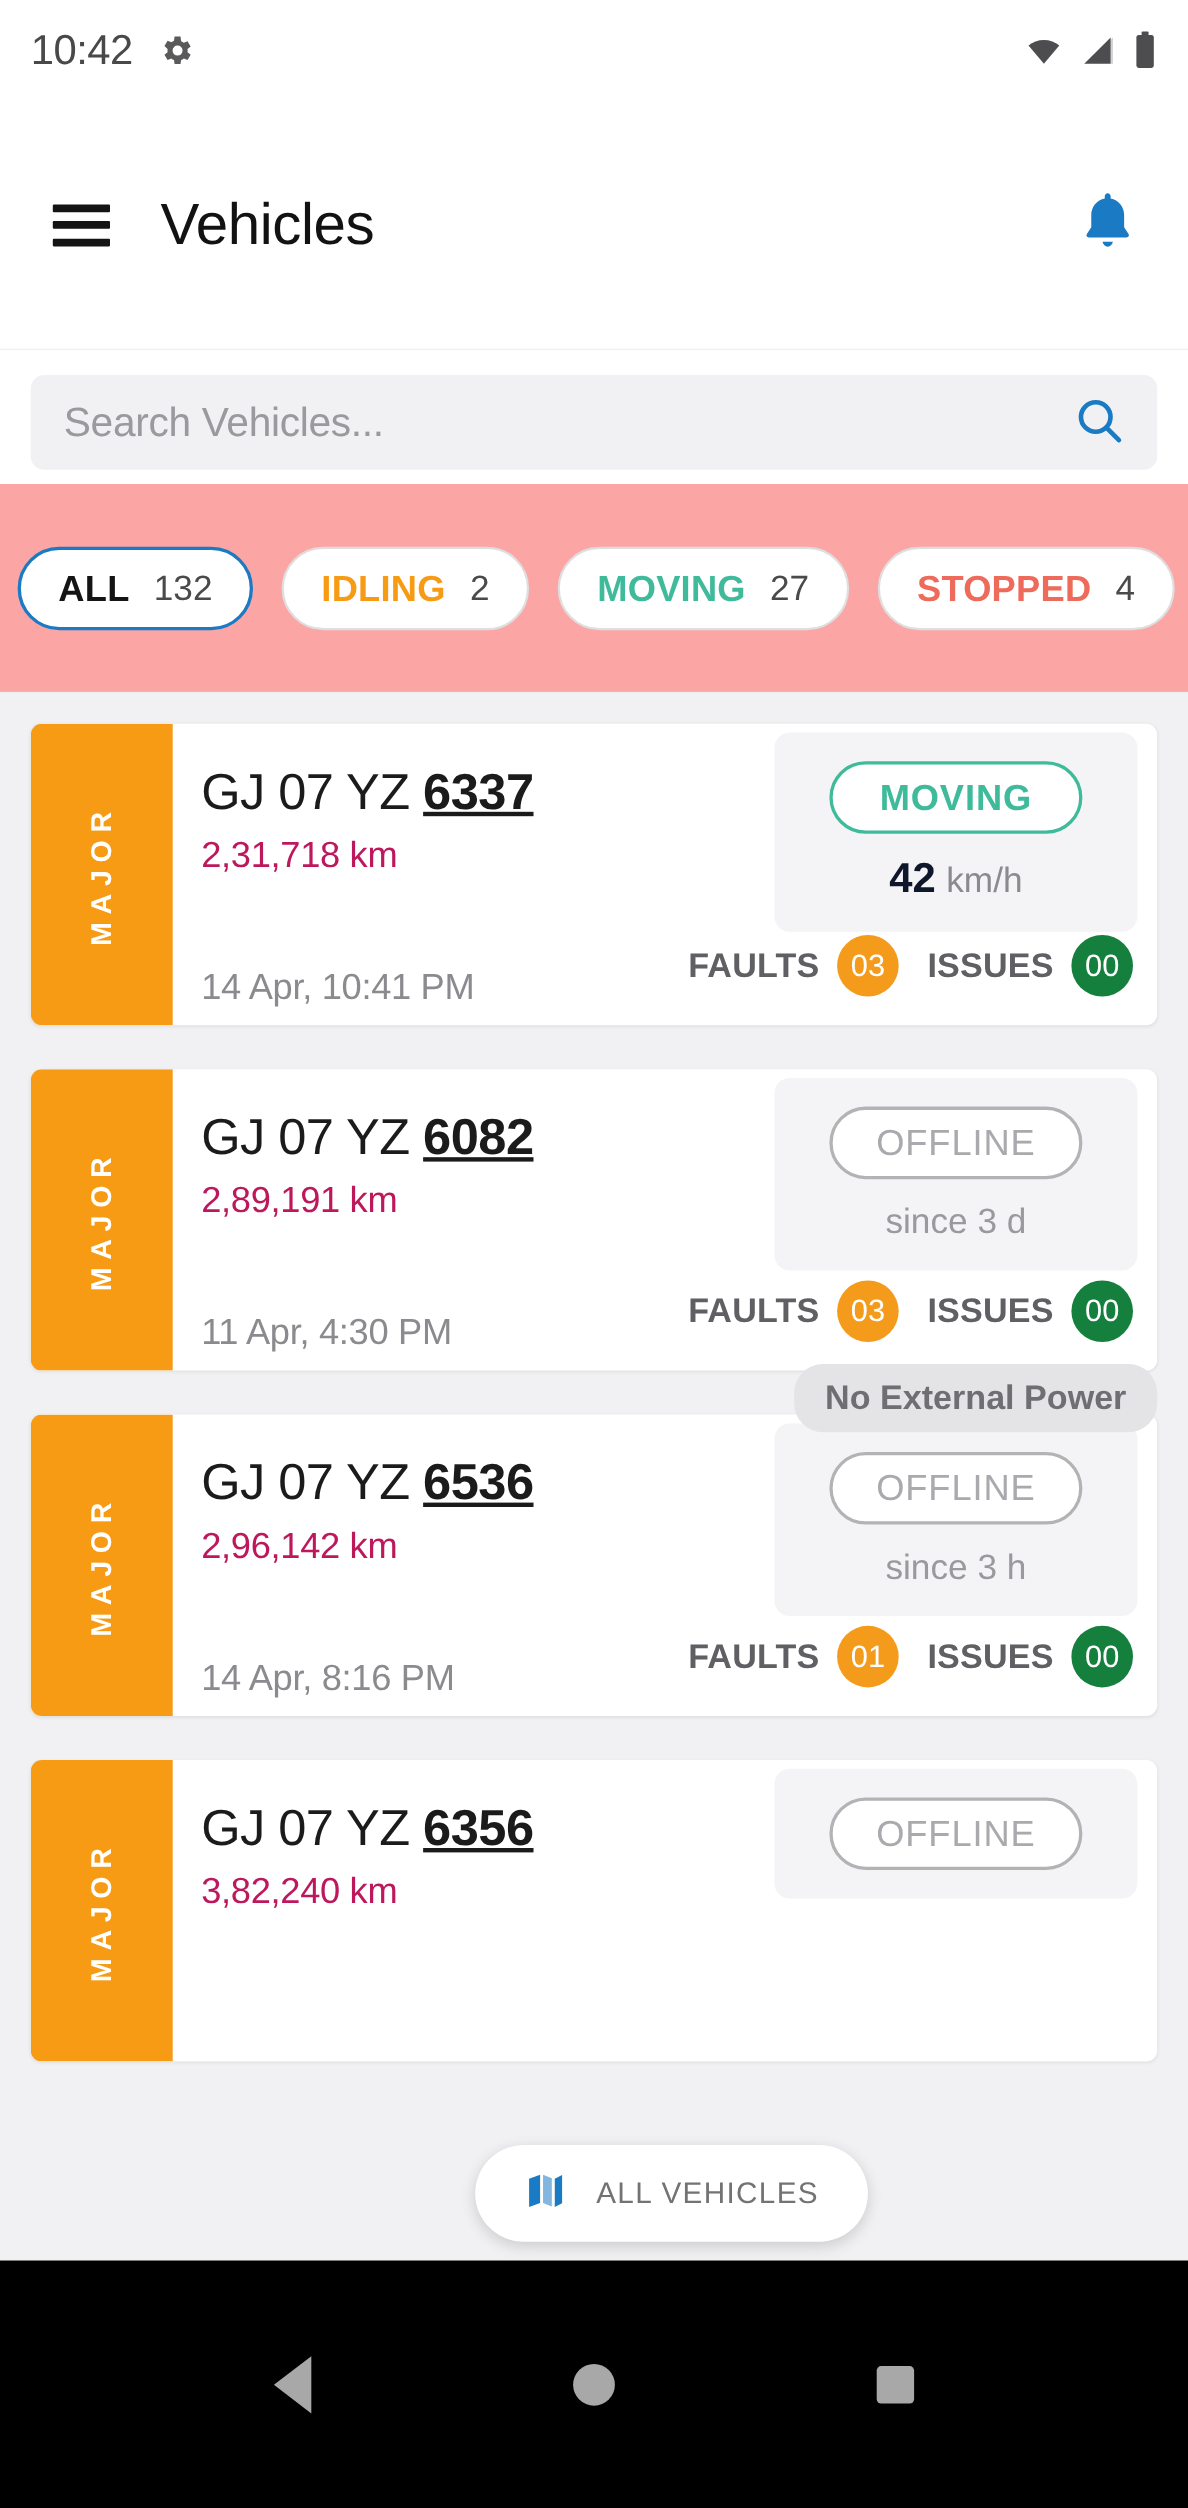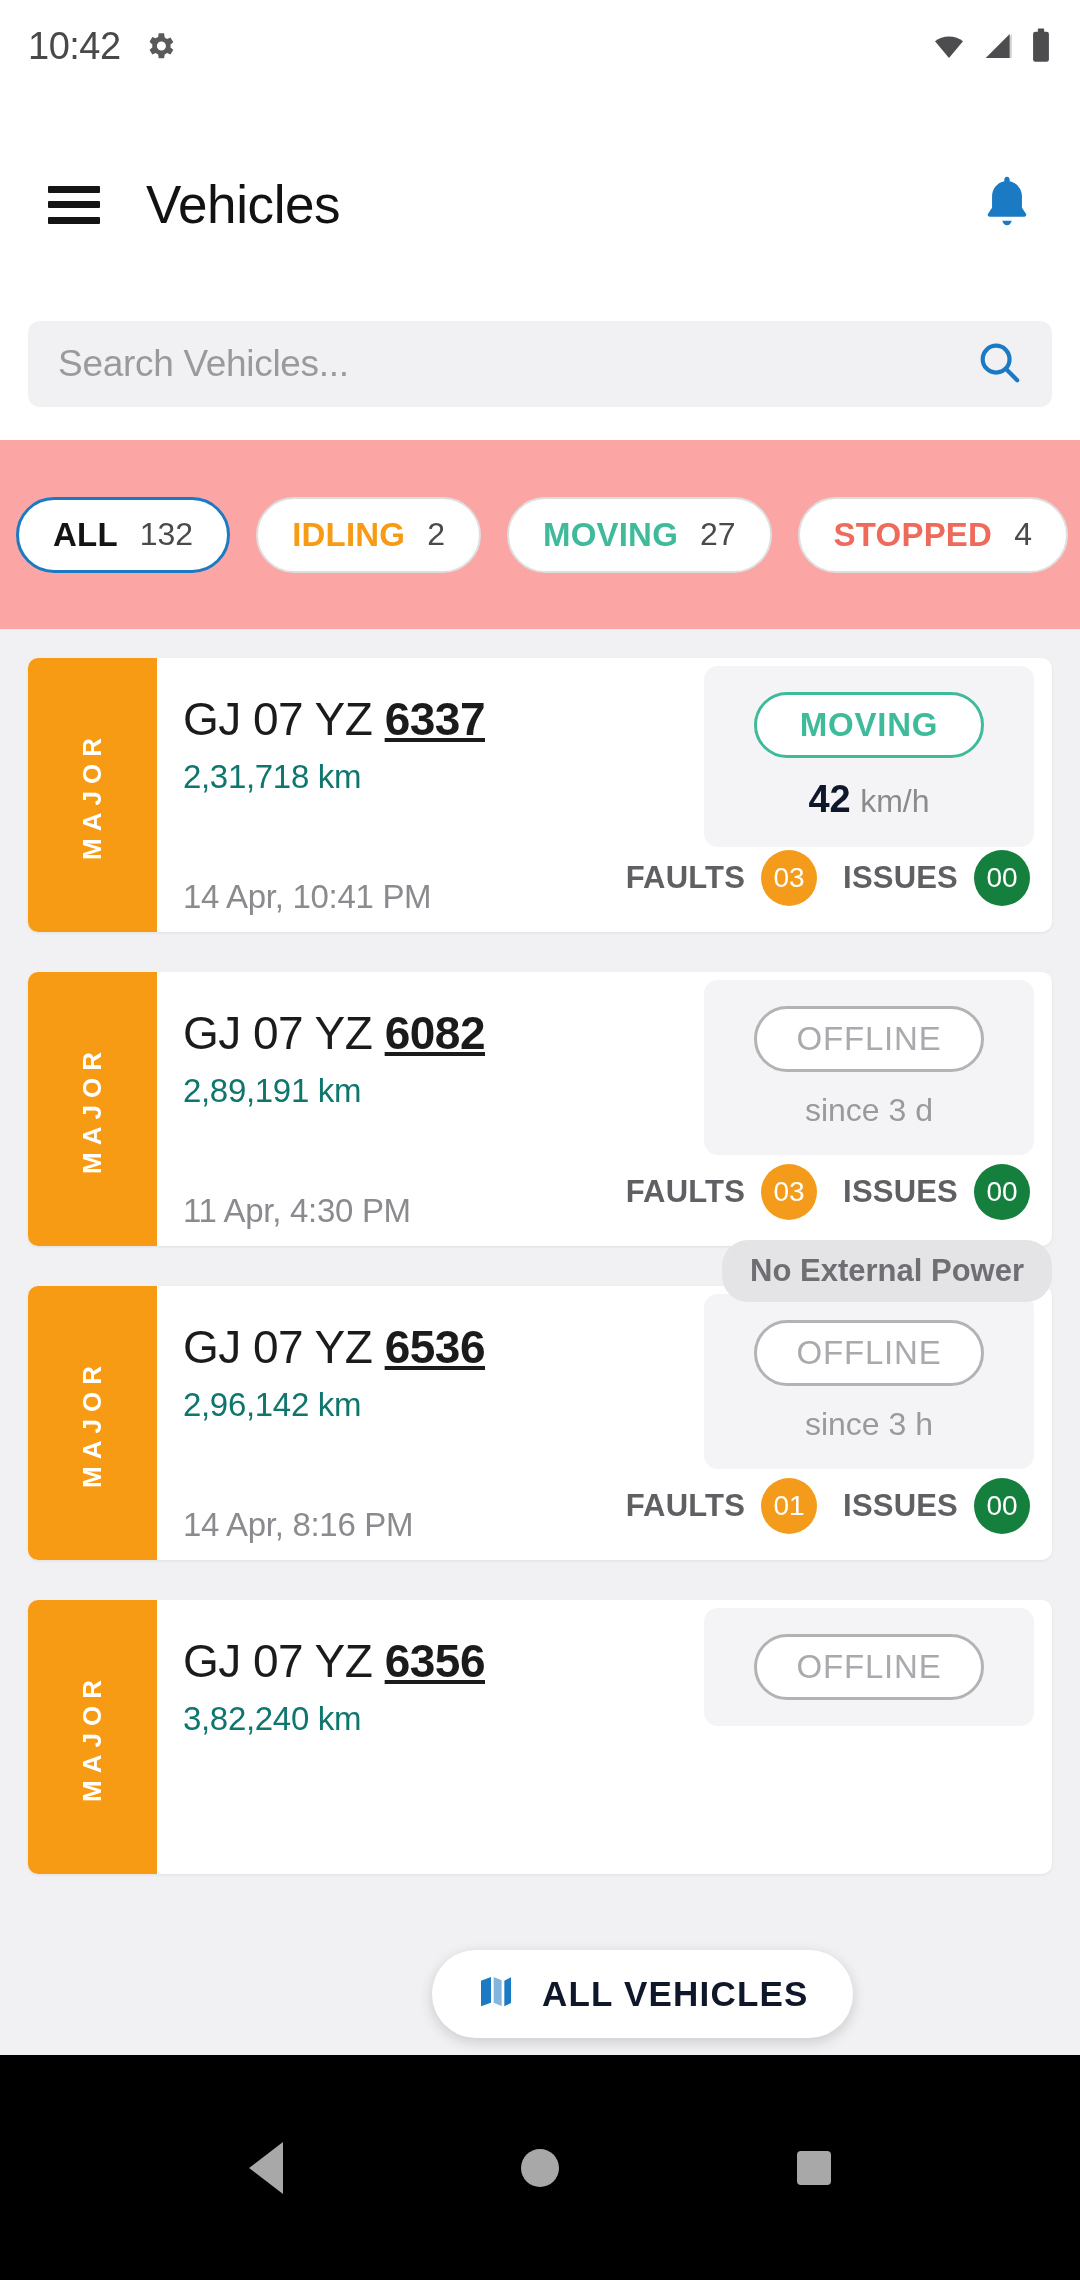--- a/index.html
+++ b/index.html
@@ -68,21 +68,21 @@
     margin-left: 46px;
     font-size: 53px;
     color: #121212;
     letter-spacing: -0.4px;
   }
   .bell-wrap { margin-left: auto; }
 
   
   .search-zone {
     position: absolute;
-    top: 304px; left: 0;
+    top: 324px; left: 0;
     width: 1080px; height: 120px;
     background: #ffffff;
     display: flex;
     align-items: center;
     padding: 0 28px;
   }
   .search-box {
     width: 100%;
     height: 86px;
     background: #f1f1f3;
@@ -174,21 +174,21 @@
   }
   .plate {
     font-size: 46px;
     color: #1b1b1b;
     letter-spacing: -0.5px;
   }
   .plate b { font-weight: bold; text-decoration: underline; }
   .odo {
     margin-top: 12px;
     font-size: 33px;
-    color: #0f766e;
+    color: #be185d;
     letter-spacing: -0.3px;
   }
   .stamp {
     position: absolute;
     left: 26px; bottom: 16px;
     font-size: 33px;
     color: #8b8b8f;
     letter-spacing: -0.3px;
     margin-top: 24px;
   }
@@ -273,23 +273,23 @@
     background: #ffffff;
     border-radius: 44px;
     display: flex;
     align-items: center;
     gap: 26px;
     padding: 0 44px;
     box-shadow: 0 4px 14px rgba(0,0,0,0.16);
     z-index: 10;
   }
   .fab-label {
-    font-size: 35px;
-    font-weight: bold;
-    color: #0f172a;
+    font-size: 27px;
+    font-weight: normal;
+    color: #737373;
     letter-spacing: 1.2px;
     white-space: nowrap;
   }
 
   
   .navbar {
     position: absolute;
     bottom: 0; left: 0;
     width: 1080px; height: 225px;
     background: #000000;

